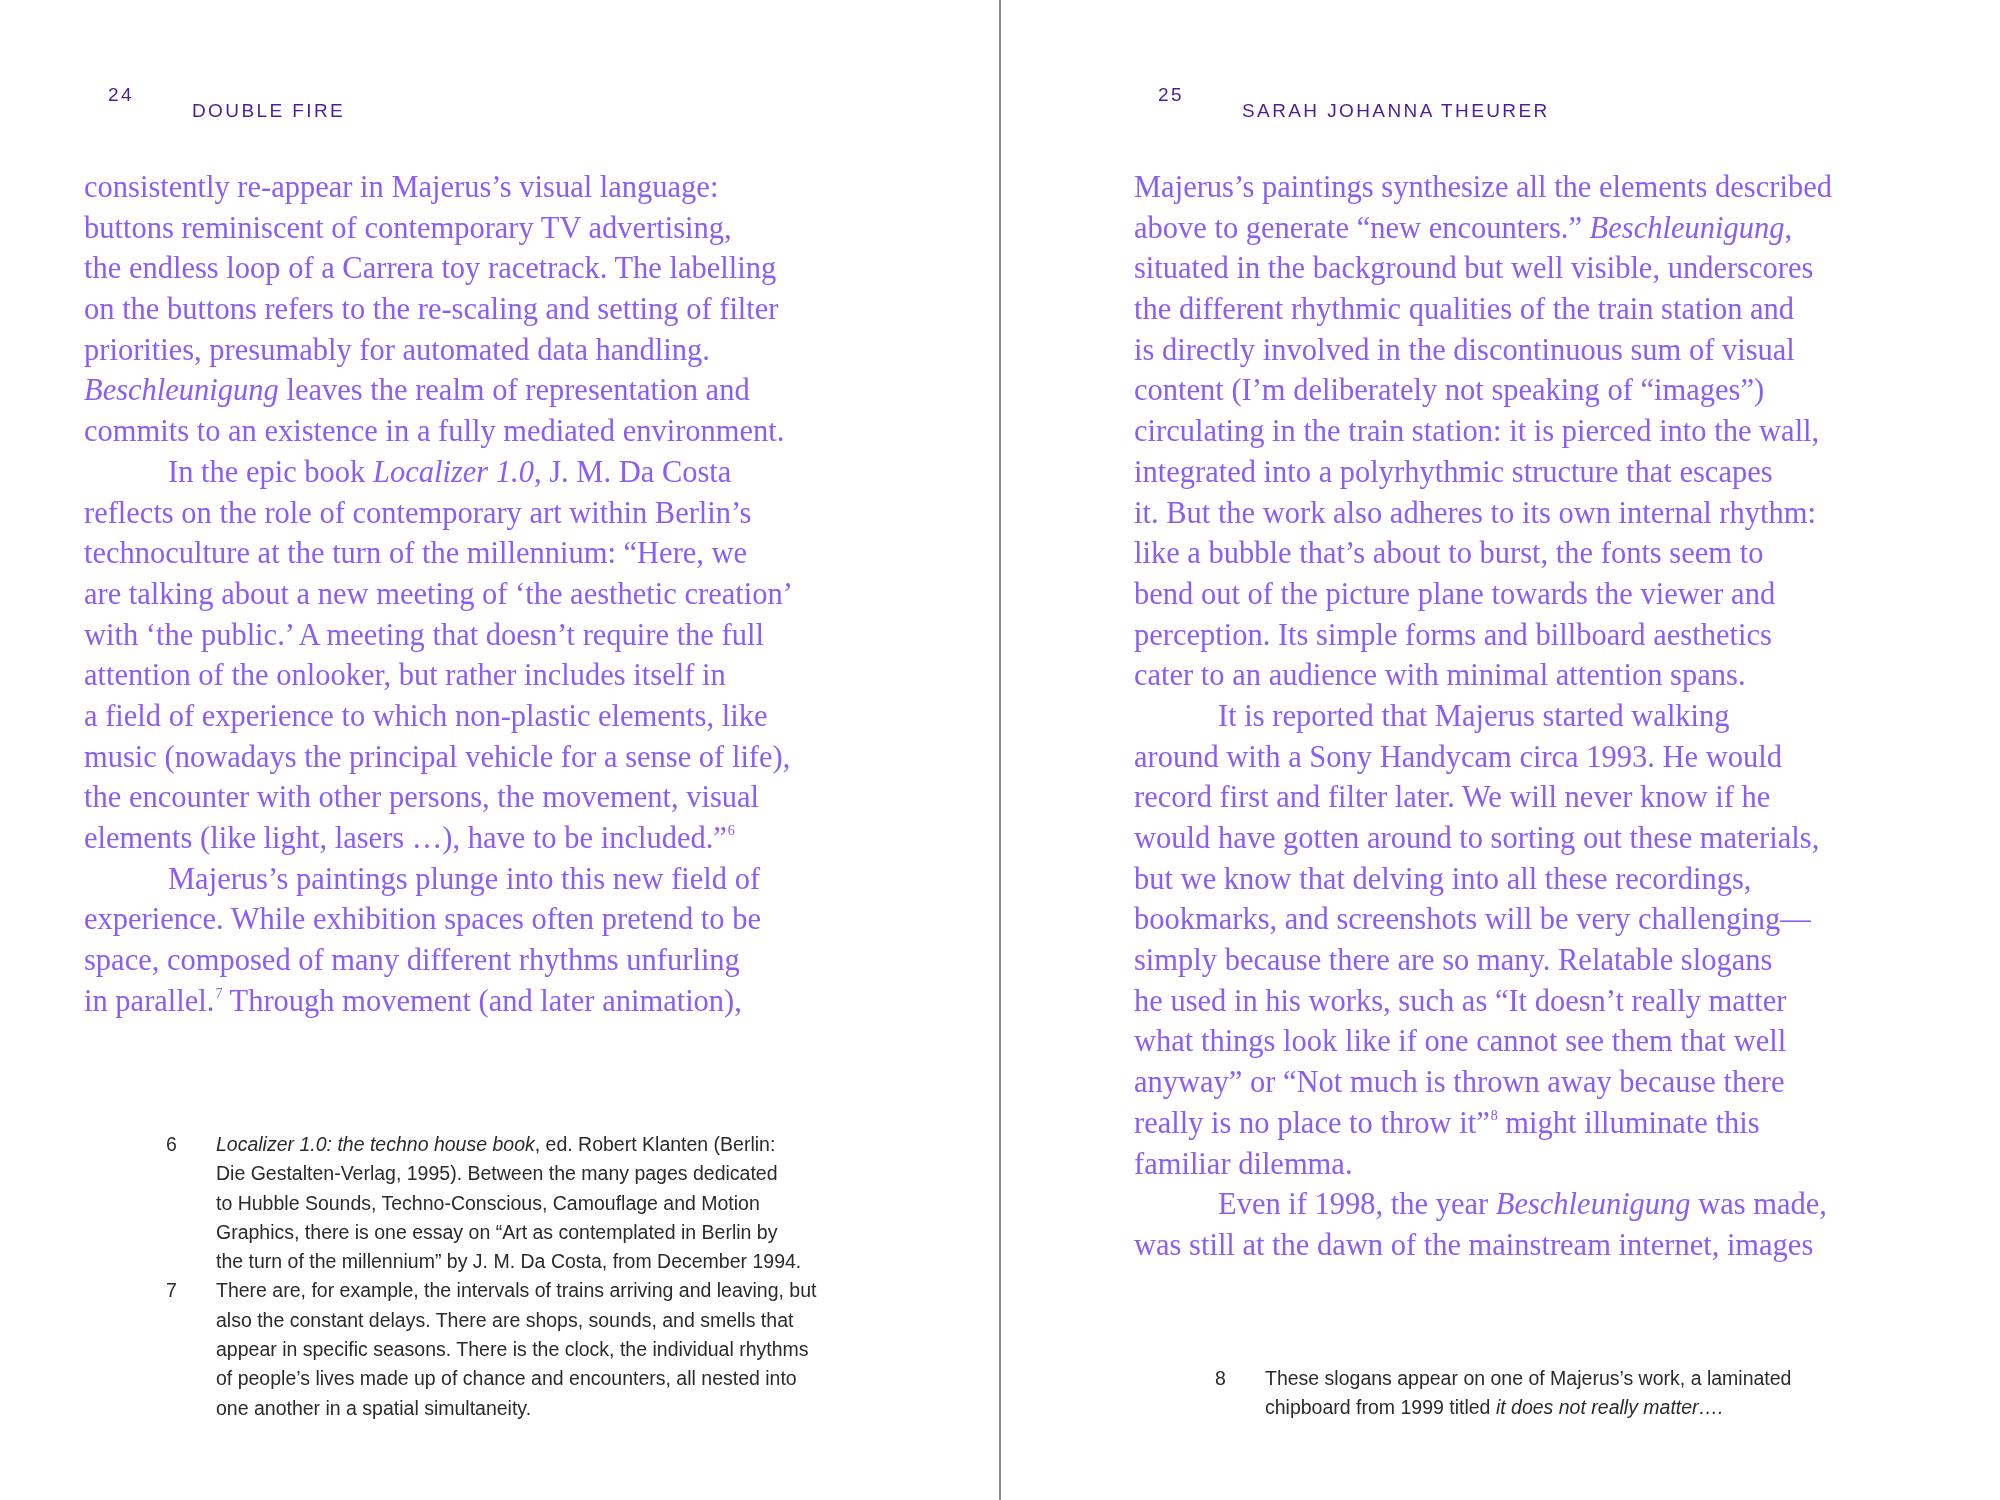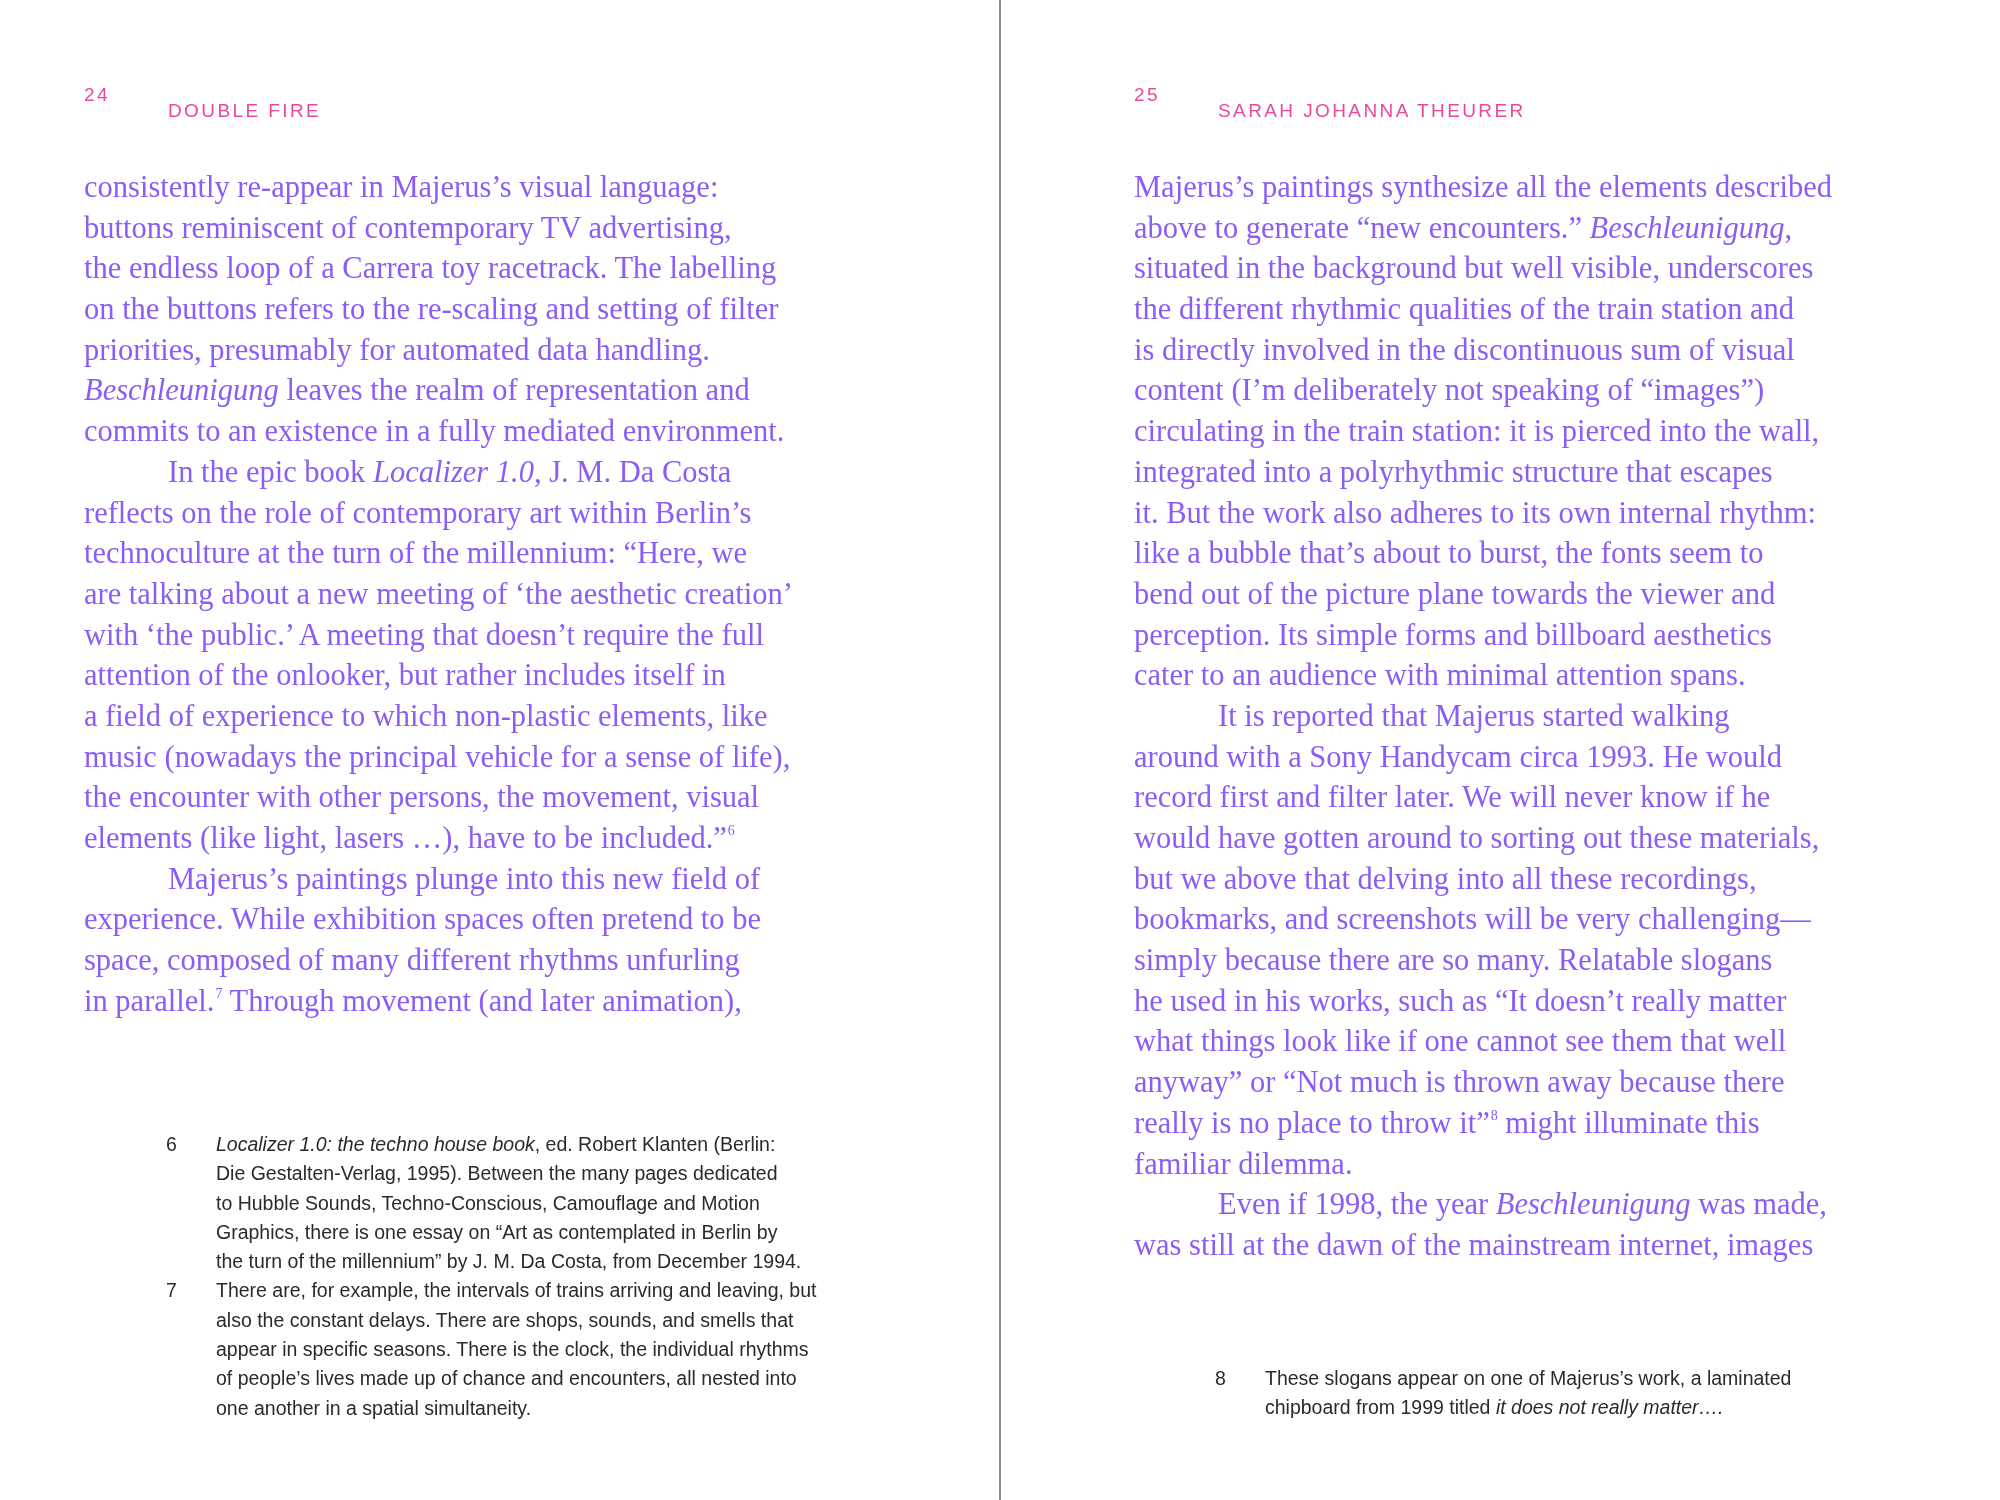--- a/index.html
+++ b/index.html
@@ -35,22 +35,23 @@
   }
   .page-left { left: 0; width: 999px; }
   .page-right { left: 1001px; width: 999px; }
 
   .running-head {
     position: absolute;
     top: 84px;
     font-family: "Liberation Sans", sans-serif;
     font-size: 19px;
     letter-spacing: 2.4px;
-    color: #ec4899;
+    color: #4c1d95;
     white-space: nowrap;
+    margin-left: 24px;
   }
   .running-head .folio {
     display: inline-block;
   }
   .running-head .title {
     position: absolute;
     left: 84px;
     top: 16px;
   }
   .page-left .running-head { left: 84px; }
@@ -176,21 +177,21 @@
         <span class="line"><span>integrated into a polyrhythmic structure that escapes</span></span>
         <span class="line"><span>it. But the work also adheres to its own internal rhythm:</span></span>
         <span class="line"><span>like a bubble that’s about to burst, the fonts seem to</span></span>
         <span class="line"><span>bend out of the picture plane towards the viewer and</span></span>
         <span class="line"><span>perception. Its simple forms and billboard aesthetics</span></span>
         <span class="line"><span>cater to an audience with minimal attention spans.</span></span>
         <span class="line indent"><span>It is reported that Majerus started walking</span></span>
         <span class="line"><span>around with a Sony Handycam circa 1993. He would</span></span>
         <span class="line"><span>record first and filter later. We will never know if he</span></span>
         <span class="line"><span>would have gotten around to sorting out these materials,</span></span>
-        <span class="line"><span>but we above that delving into all these recordings,</span></span>
+        <span class="line"><span>but we know that delving into all these recordings,</span></span>
         <span class="line"><span>bookmarks, and screenshots will be very challenging—</span></span>
         <span class="line"><span>simply because there are so many. Relatable slogans</span></span>
         <span class="line"><span>he used in his works, such as “It doesn’t really matter</span></span>
         <span class="line"><span>what things look like if one cannot see them that well</span></span>
         <span class="line"><span>anyway” or “Not much is thrown away because there</span></span>
         <span class="line"><span>really is no place to throw it”</span><sup class="fnref">8</sup><span> might illuminate this</span></span>
         <span class="line"><span>familiar dilemma.</span></span>
         <span class="line indent"><span>Even if 1998, the year </span><em>Beschleunigung</em><span> was made,</span></span>
         <span class="line"><span>was still at the dawn of the mainstream internet, images</span></span>
       </div>

